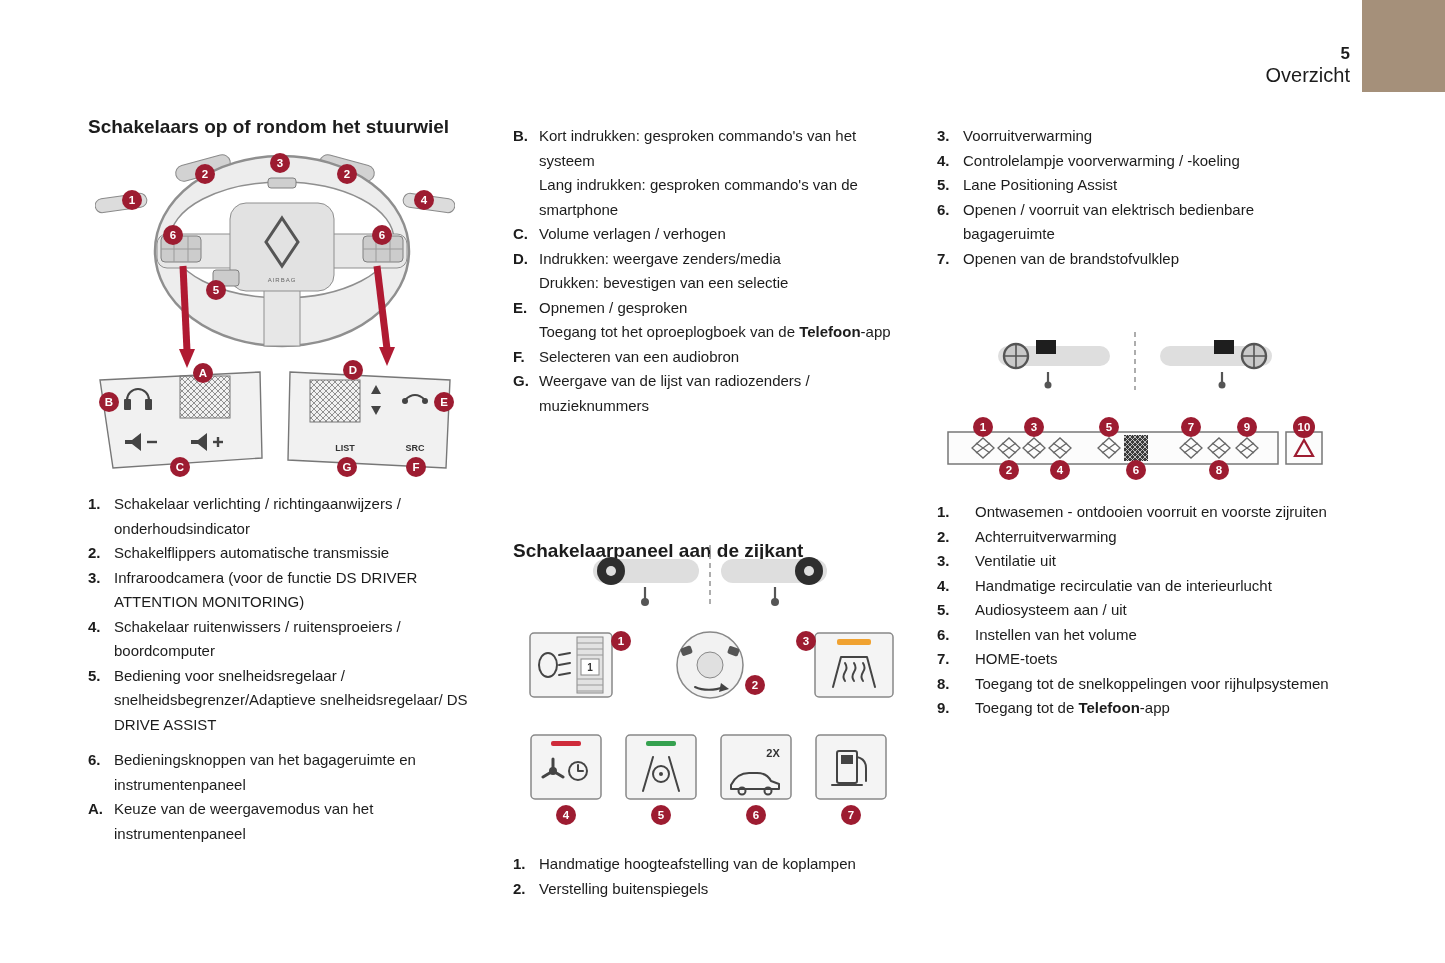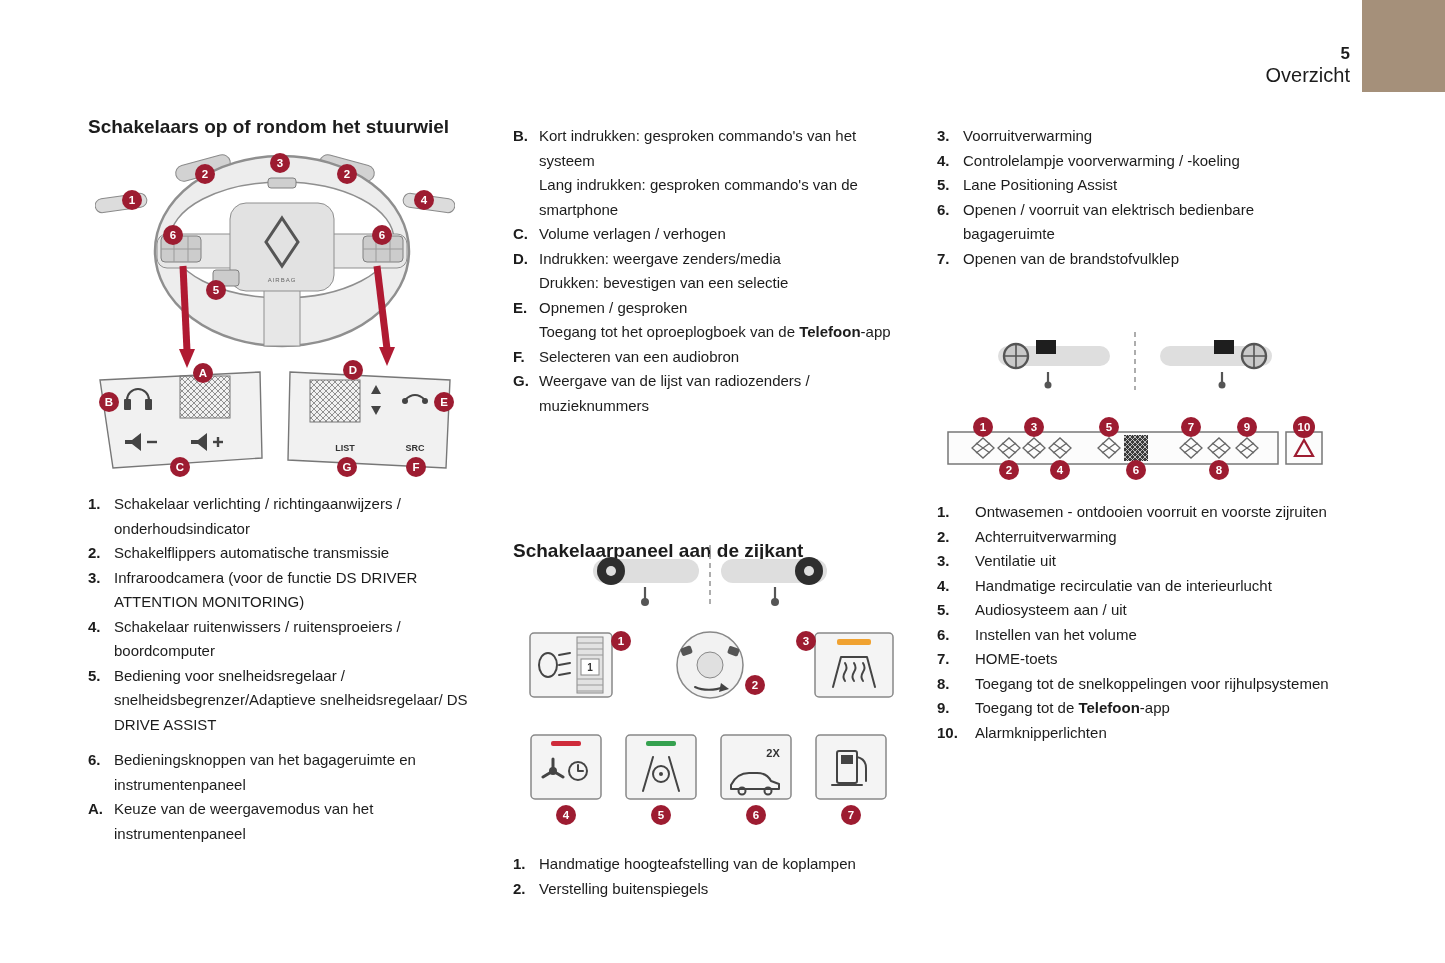--- a/index.html
+++ b/index.html
@@ -517,19 +517,15 @@
         <span class="t">HOME-toets</span>
       </div>
     <div class="item">
         <span class="n">8.</span>
         <span class="t">Toegang tot de snelkoppelingen voor rijhulpsystemen</span>
       </div>
     <div class="item">
         <span class="n">9.</span>
       <span class="t"><span>Toegang tot de </span><span class="bold">Telefoon</span><span>-app</span></span>
       </div>
-    <div class="item">
-        <span class="n">10.</span>
-        <span class="t">Alarmknipperlichten</span>
-      </div>
   </div>
 
 </div>
 
 </body></html>

